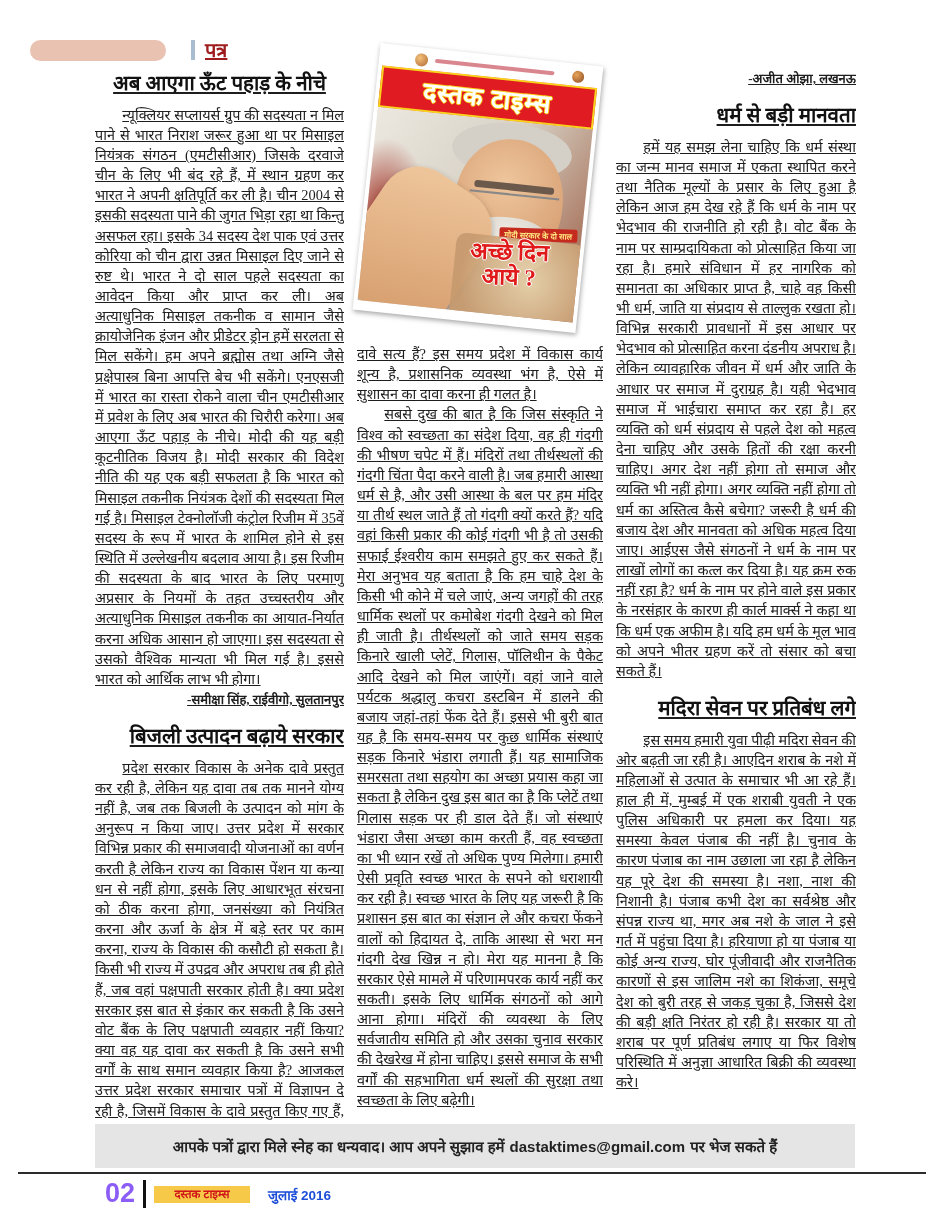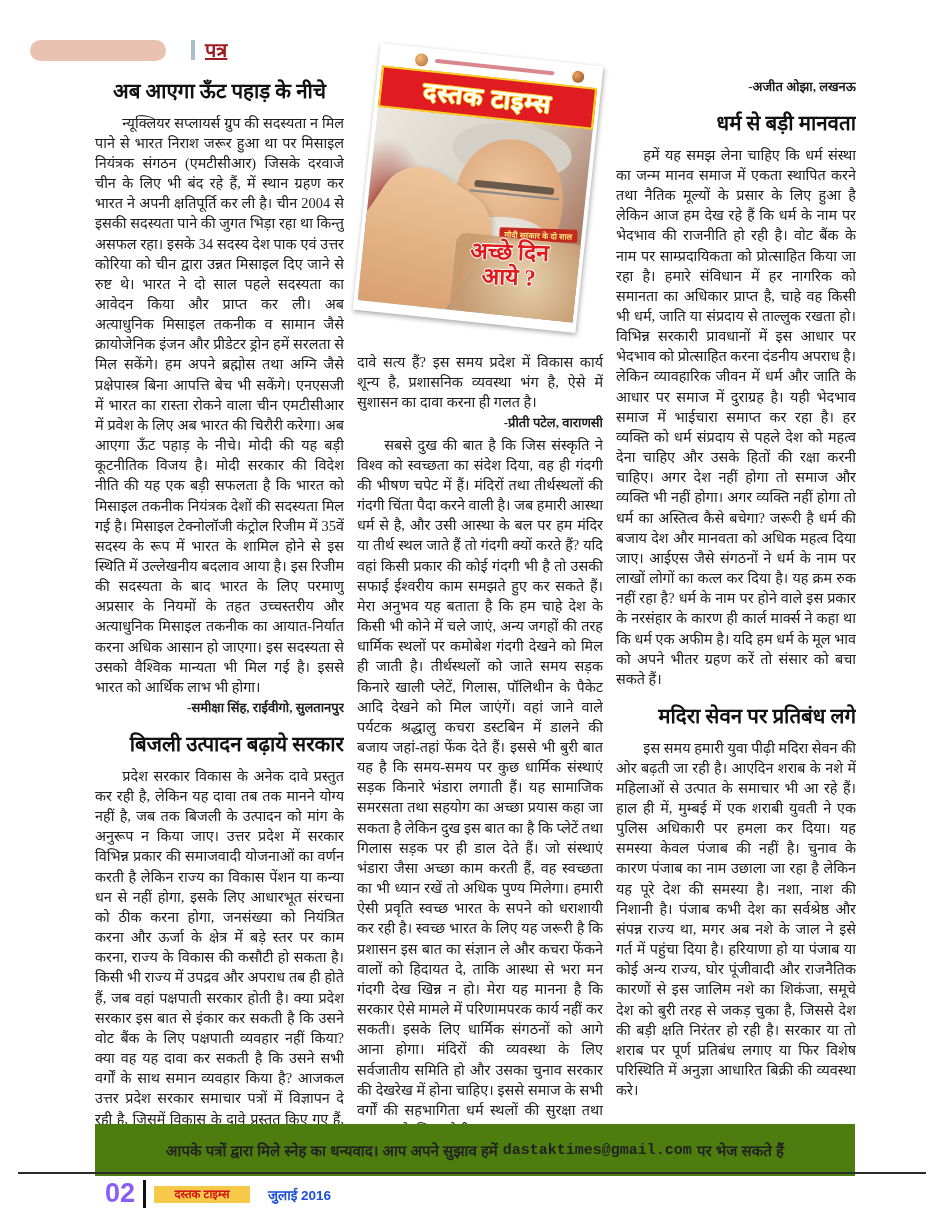--- a/index.html
+++ b/index.html
@@ -6,22 +6,22 @@
   body{width:945px;height:1223px;position:relative;background:#ffffff;
        font-family:"Liberation Serif", serif;color:#1d1d1d;overflow:hidden;}
 
   
   .hdr-pill{position:absolute;left:30px;top:40px;width:136px;height:21px;border-radius:11px;background:#e9c2b2;}
   .hdr-bar{position:absolute;left:191px;top:40px;width:4px;height:20px;background:#a9bdd1;}
   .hdr-title{position:absolute;left:205px;top:36px;font-size:20px;font-weight:bold;color:#9e1b1e;
              font-family:"Liberation Sans", sans-serif;text-decoration:underline;}
 
   
-  .col{position:absolute;top:76px;height:1052px;overflow:hidden;text-align:justify;
-       font-size:14.4px;line-height:1.40;}
+  .col{position:absolute;top:68px;height:1052px;overflow:hidden;text-align:justify;
+       font-size:14.4px;line-height:1.40;text-decoration:underline;}
   .col-1{left:95px;width:249px;}
   .col-2{left:357px;width:246px;padding-top:276px;}
   .col-3{left:616px;width:240px;}
 
   .blk{margin:0;}
   .headline{font-weight:bold;font-size:20.5px;line-height:1.15;text-align:right;
             margin:16px 0 9px 0;color:#111;}
   .col-1 .headline:first-child{margin-top:4px;text-align:center;}
   .para{text-indent:1.9em;}
   .para_noindent{text-indent:0;}
@@ -59,24 +59,24 @@
   .photo .kicker{position:absolute;right:4px;top:104px;background:#c62a1e;color:#ffe680;
                  font-family:"Liberation Sans", sans-serif;font-weight:bold;font-size:8px;
                  padding:1px 5px;border-radius:2px;transform:rotate(-4deg);}
   .photo .clpatch{position:absolute;right:-6px;top:116px;width:130px;height:86px;border-radius:10px;
                   background:radial-gradient(circle at 60% 50%,#e9d6ae,#c69a6e 80%);opacity:.9;}
   .photo .coverline{position:absolute;right:10px;top:118px;width:118px;text-align:center;
                     font-weight:bold;font-size:23px;line-height:1.1;color:#e01a1a;
                     text-shadow:-1px 0 #fff,1px 0 #fff,0 -1px #fff,0 1px #fff;transform:rotate(-4deg);}
 
   
-  .banner{position:absolute;left:95px;top:1124px;width:760px;height:52px;background:#4d7c0f;
+  .banner{position:absolute;left:95px;top:1124px;width:760px;height:44px;background:#e5e5e5;
           display:flex;align-items:center;justify-content:center;
           font-family:"Liberation Sans", sans-serif;font-weight:bold;font-size:15px;color:#222;}
-  .banner .email{font-family:Liberation Mono, monospace;margin:8px 5px;}
+  .banner .email{font-family:Liberation Sans, sans-serif;margin:8px 5px;}
 
   
   .footrule{position:absolute;left:18px;top:1172px;width:908px;height:2px;background:#2b2b2b;}
   .pagenum{position:absolute;left:105px;top:1178px;font-family:"Liberation Sans", sans-serif;
            font-weight:bold;font-size:27px;color:#8b5cf6;}
   .footbar{position:absolute;left:143px;top:1180px;width:3px;height:28px;background:#111;}
   .footlogo{position:absolute;left:154px;top:1186px;width:96px;height:17px;background:#f7c948;
             color:#d01418;font-weight:bold;font-size:11.5px;line-height:17px;text-align:center;
             font-family:"Liberation Sans", sans-serif;}
   .footdate{position:absolute;left:268px;top:1186px;font-weight:bold;font-size:13.5px;color:#1d4ed8;
@@ -115,21 +115,20 @@
 
 <div class="col col-1">
     <div class="blk headline">अब आएगा ऊँट पहाड़ के नीचे</div>
     <div class="blk para">न्यूक्लियर सप्लायर्स ग्रुप की सदस्यता न मिल पाने से भारत निराश जरूर हुआ था पर मिसाइल नियंत्रक संगठन (एमटीसीआर) जिसके दरवाजे चीन के लिए भी बंद रहे हैं, में स्थान ग्रहण कर भारत ने अपनी क्षतिपूर्ति कर ली है। चीन 2004 से इसकी सदस्यता पाने की जुगत भिड़ा रहा था किन्तु असफल रहा। इसके 34 सदस्य देश पाक एवं उत्तर कोरिया को चीन द्वारा उन्नत मिसाइल दिए जाने से रुष्ट थे। भारत ने दो साल पहले सदस्यता का आवेदन किया और प्राप्त कर ली। अब अत्याधुनिक मिसाइल तकनीक व सामान जैसे क्रायोजेनिक इंजन और प्रीडेटर ड्रोन हमें सरलता से मिल सकेंगे। हम अपने ब्रह्मोस तथा अग्नि जैसे प्रक्षेपास्त्र बिना आपत्ति बेच भी सकेंगे। एनएसजी में भारत का रास्ता रोकने वाला चीन एमटीसीआर में प्रवेश के लिए अब भारत की चिरौरी करेगा। अब आएगा ऊँट पहाड़ के नीचे। मोदी की यह बड़ी कूटनीतिक विजय है। मोदी सरकार की विदेश नीति की यह एक बड़ी सफलता है कि भारत को मिसाइल तकनीक नियंत्रक देशों की सदस्यता मिल गई है। मिसाइल टेक्नोलॉजी कंट्रोल रिजीम में 35वें सदस्य के रूप में भारत के शामिल होने से इस स्थिति में उल्लेखनीय बदलाव आया है। इस रिजीम की सदस्यता के बाद भारत के लिए परमाणु अप्रसार के नियमों के तहत उच्चस्तरीय और अत्याधुनिक मिसाइल तकनीक का आयात-निर्यात करना अधिक आसान हो जाएगा। इस सदस्यता से उसको वैश्विक मान्यता भी मिल गई है। इससे भारत को आर्थिक लाभ भी होगा।</div>
     <div class="blk signature">-समीक्षा सिंह, राईवीगो, सुलतानपुर</div>
     <div class="blk headline">बिजली उत्पादन बढ़ाये सरकार</div>
     <div class="blk para">प्रदेश सरकार विकास के अनेक दावे प्रस्तुत कर रही है, लेकिन यह दावा तब तक मानने योग्य नहीं है, जब तक बिजली के उत्पादन को मांग के अनुरूप न किया जाए। उत्तर प्रदेश में सरकार विभिन्न प्रकार की समाजवादी योजनाओं का वर्णन करती है लेकिन राज्य का विकास पेंशन या कन्या धन से नहीं होगा, इसके लिए आधारभूत संरचना को ठीक करना होगा, जनसंख्या को नियंत्रित करना और ऊर्जा के क्षेत्र में बड़े स्तर पर काम करना, राज्य के विकास की कसौटी हो सकता है। किसी भी राज्य में उपद्रव और अपराध तब ही होते हैं, जब वहां पक्षपाती सरकार होती है। क्या प्रदेश सरकार इस बात से इंकार कर सकती है कि उसने वोट बैंक के लिए पक्षपाती व्यवहार नहीं किया? क्या वह यह दावा कर सकती है कि उसने सभी वर्गों के साथ समान व्यवहार किया है? आजकल उत्तर प्रदेश सरकार समाचार पत्रों में विज्ञापन दे रही है, जिसमें विकास के दावे प्रस्तुत किए गए हैं, पर क्या जमीन पर यह</div>
   </div>
 <div class="col col-2">
     <div class="blk para_noindent">दावे सत्य हैं? इस समय प्रदेश में विकास कार्य शून्य है, प्रशासनिक व्यवस्था भंग है, ऐसे में सुशासन का दावा करना ही गलत है।</div>
-    <div class="blk signature">-प्रीती पटेल, वाराणसी</div>
     <div class="blk para">सबसे दुख की बात है कि जिस संस्कृति ने विश्व को स्वच्छता का संदेश दिया, वह ही गंदगी की भीषण चपेट में हैं। मंदिरों तथा तीर्थस्थलों की गंदगी चिंता पैदा करने वाली है। जब हमारी आस्था धर्म से है, और उसी आस्था के बल पर हम मंदिर या तीर्थ स्थल जाते हैं तो गंदगी क्यों करते हैं? यदि वहां किसी प्रकार की कोई गंदगी भी है तो उसकी सफाई ईश्वरीय काम समझते हुए कर सकते हैं। मेरा अनुभव यह बताता है कि हम चाहे देश के किसी भी कोने में चले जाएं, अन्य जगहों की तरह धार्मिक स्थलों पर कमोबेश गंदगी देखने को मिल ही जाती है। तीर्थस्थलों को जाते समय सड़क किनारे खाली प्लेटें, गिलास, पॉलिथीन के पैकेट आदि देखने को मिल जाएंगें। वहां जाने वाले पर्यटक श्रद्धालु कचरा डस्टबिन में डालने की बजाय जहां-तहां फेंक देते हैं। इससे भी बुरी बात यह है कि समय-समय पर कुछ धार्मिक संस्थाएं सड़क किनारे भंडारा लगाती हैं। यह सामाजिक समरसता तथा सहयोग का अच्छा प्रयास कहा जा सकता है लेकिन दुख इस बात का है कि प्लेटें तथा गिलास सड़क पर ही डाल देते हैं। जो संस्थाएं भंडारा जैसा अच्छा काम करती हैं, वह स्वच्छता का भी ध्यान रखें तो अधिक पुण्य मिलेगा। हमारी ऐसी प्रवृति स्वच्छ भारत के सपने को धराशायी कर रही है। स्वच्छ भारत के लिए यह जरूरी है कि प्रशासन इस बात का संज्ञान ले और कचरा फेंकने वालों को हिदायत दे, ताकि आस्था से भरा मन गंदगी देख खिन्न न हो। मेरा यह मानना है कि सरकार ऐसे मामले में परिणामपरक कार्य नहीं कर सकती। इसके लिए धार्मिक संगठनों को आगे आना होगा। मंदिरों की व्यवस्था के लिए सर्वजातीय समिति हो और उसका चुनाव सरकार की देखरेख में होना चाहिए। इससे समाज के सभी वर्गों की सहभागिता धर्म स्थलों की सुरक्षा तथा स्वच्छता के लिए बढ़ेगी।</div>
   </div>
 <div class="col col-3">
     <div class="blk signature">-अजीत ओझा, लखनऊ</div>
     <div class="blk headline">धर्म से बड़ी मानवता</div>
     <div class="blk para">हमें यह समझ लेना चाहिए कि धर्म संस्था का जन्म मानव समाज में एकता स्थापित करने तथा नैतिक मूल्यों के प्रसार के लिए हुआ है लेकिन आज हम देख रहे हैं कि धर्म के नाम पर भेदभाव की राजनीति हो रही है। वोट बैंक के नाम पर साम्प्रदायिकता को प्रोत्साहित किया जा रहा है। हमारे संविधान में हर नागरिक को समानता का अधिकार प्राप्त है, चाहे वह किसी भी धर्म, जाति या संप्रदाय से ताल्लुक रखता हो। विभिन्न सरकारी प्रावधानों में इस आधार पर भेदभाव को प्रोत्साहित करना दंडनीय अपराध है। लेकिन व्यावहारिक जीवन में धर्म और जाति के आधार पर समाज में दुराग्रह है। यही भेदभाव समाज में भाईचारा समाप्त कर रहा है। हर व्यक्ति को धर्म संप्रदाय से पहले देश को महत्व देना चाहिए और उसके हितों की रक्षा करनी चाहिए। अगर देश नहीं होगा तो समाज और व्यक्ति भी नहीं होगा। अगर व्यक्ति नहीं होगा तो धर्म का अस्तित्व कैसे बचेगा? जरूरी है धर्म की बजाय देश और मानवता को अधिक महत्व दिया जाए। आईएस जैसे संगठनों ने धर्म के नाम पर लाखों लोगों का कत्ल कर दिया है। यह क्रम रुक नहीं रहा है? धर्म के नाम पर होने वाले इस प्रकार के नरसंहार के कारण ही कार्ल मार्क्स ने कहा था कि धर्म एक अफीम है। यदि हम धर्म के मूल भाव को अपने भीतर ग्रहण करें तो संसार को बचा सकते हैं।</div>
     <div class="blk headline">मदिरा सेवन पर प्रतिबंध लगे</div>
     <div class="blk para">इस समय हमारी युवा पीढ़ी मदिरा सेवन की ओर बढ़ती जा रही है। आएदिन शराब के नशे में महिलाओं से उत्पात के समाचार भी आ रहे हैं। हाल ही में, मुम्बई में एक शराबी युवती ने एक पुलिस अधिकारी पर हमला कर दिया। यह समस्या केवल पंजाब की नहीं है। चुनाव के कारण पंजाब का नाम उछाला जा रहा है लेकिन यह पूरे देश की समस्या है। नशा, नाश की निशानी है। पंजाब कभी देश का सर्वश्रेष्ठ और संपन्न राज्य था, मगर अब नशे के जाल ने इसे गर्त में पहुंचा दिया है। हरियाणा हो या पंजाब या कोई अन्य राज्य, घोर पूंजीवादी और राजनैतिक कारणों से इस जालिम नशे का शिकंजा, समूचे देश को बुरी तरह से जकड़ चुका है, जिससे देश की बड़ी क्षति निरंतर हो रही है। सरकार या तो शराब पर पूर्ण प्रतिबंध लगाए या फिर विशेष परिस्थिति में अनुज्ञा आधारित बिक्री की व्यवस्था करे।</div>
   </div>
 

